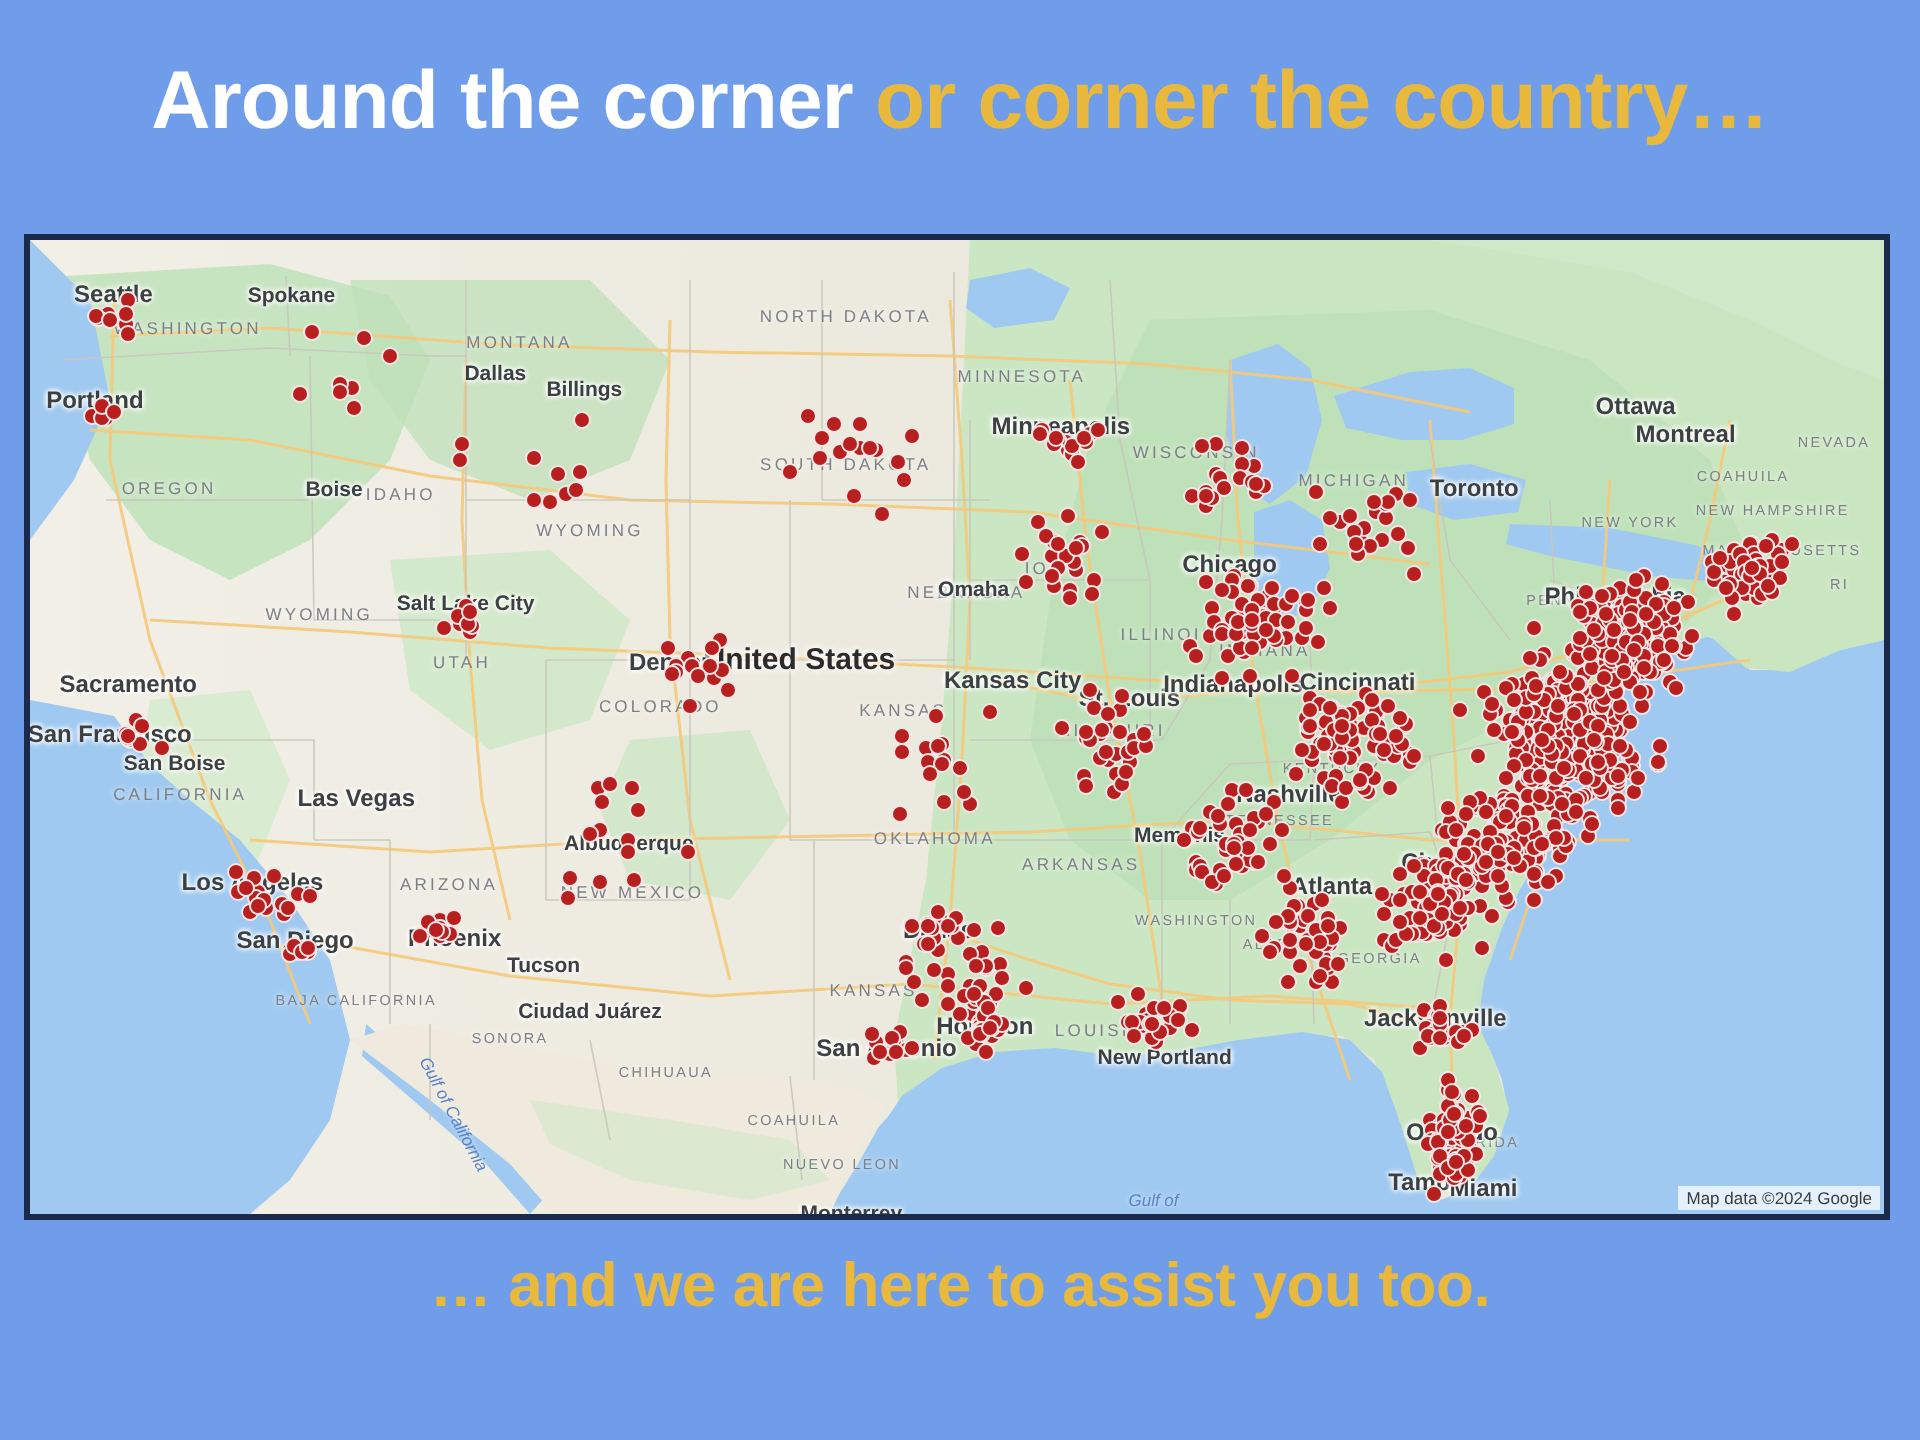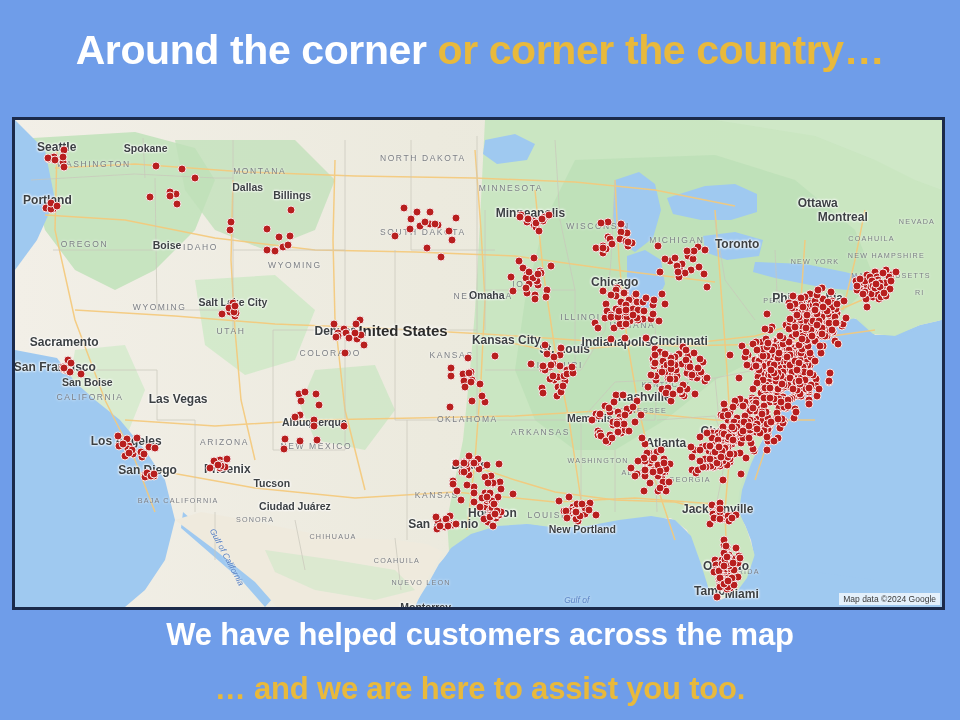--- a/index.html
+++ b/index.html
@@ -1765,15 +1765,14 @@
         <div class="dot" style="left: 16.732%; top: 15.663%;"></div>
         <div class="dot" style="left: 18.026%; top: 9.984%;"></div>
         <div class="dot" style="left: 17.483%; top: 17.146%;"></div>
       </div>
 
     <div class="attribution">Map data ©2024 Google</div>
   </div>
 </div>
 
 <div class="footer">
-  <div class="foot-line1">We have helped customers across the map</div>
   <div class="foot-line2">… and we are here to assist you too.</div>
 </div>
 
 </body></html>

